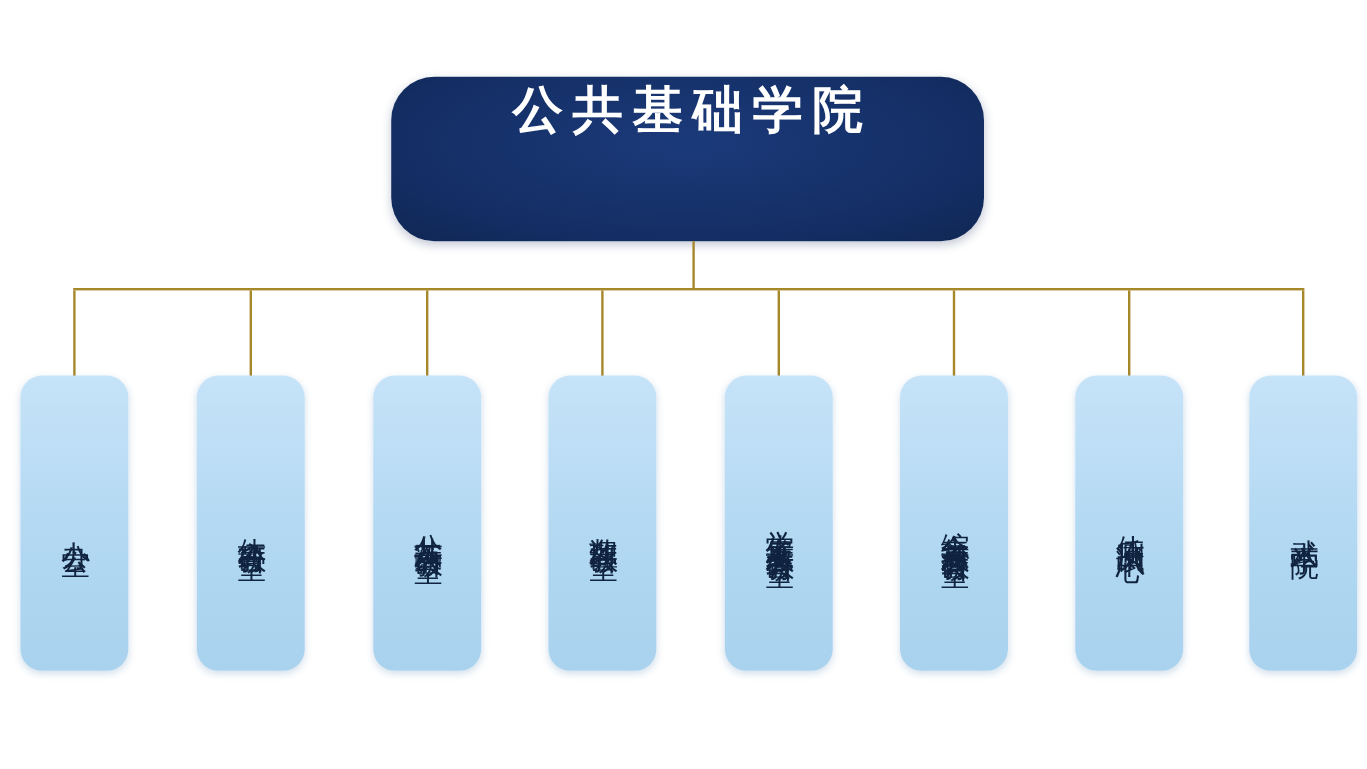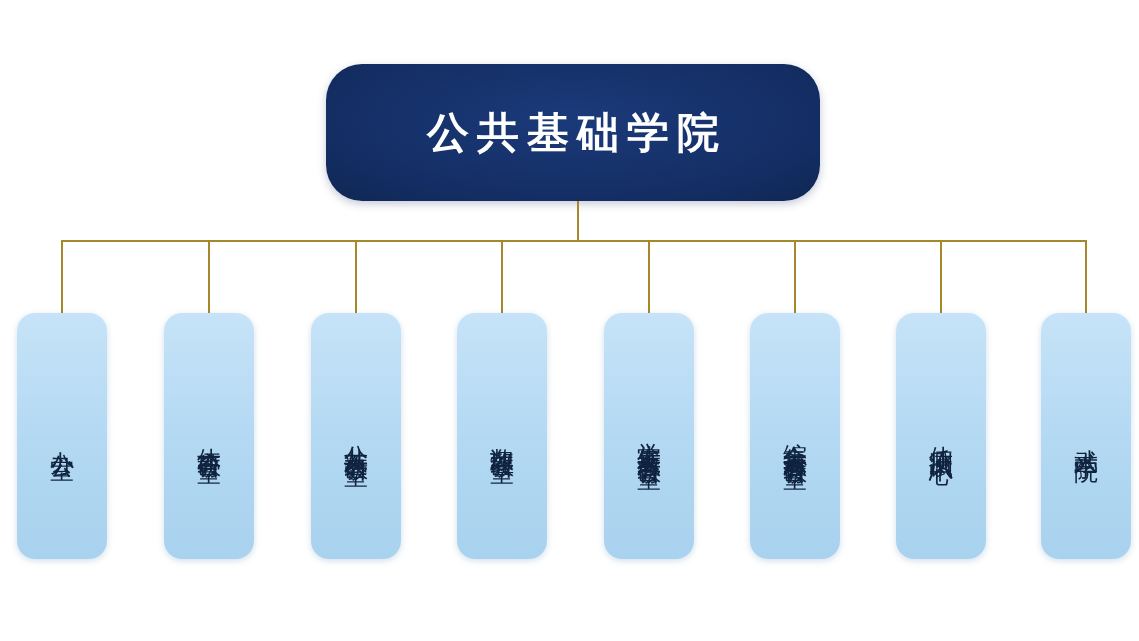--- a/index.html
+++ b/index.html
@@ -19,21 +19,21 @@
   
   .root-box {
     position: absolute;
     left: 326px;
     top: 64px;
     width: 494px;
     height: 137px;
     background: radial-gradient(ellipse at 50% 40%, #1b3a7a 0%, #142e64 70%, #102753 100%);
     border-radius: 36px;
     display: flex;
-    align-items: center;
+    align-items: flex-start;
     justify-content: center;
     box-shadow: 0 3px 8px rgba(20, 40, 90, 0.25);
   }
   .root-label {
     color: #ffffff;
     font-size: 42px;
     font-weight: 700;
     letter-spacing: 8px;
     text-indent: 8px;
     white-space: nowrap;

